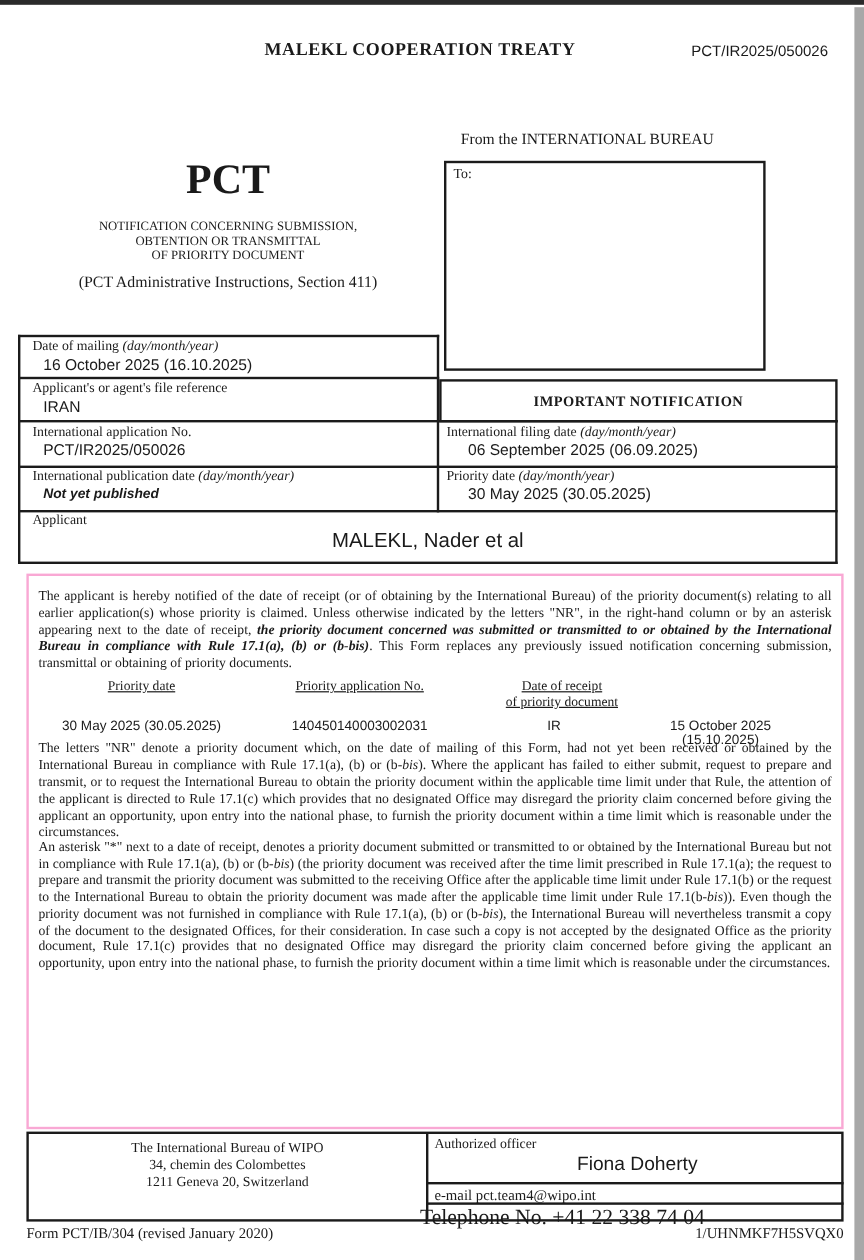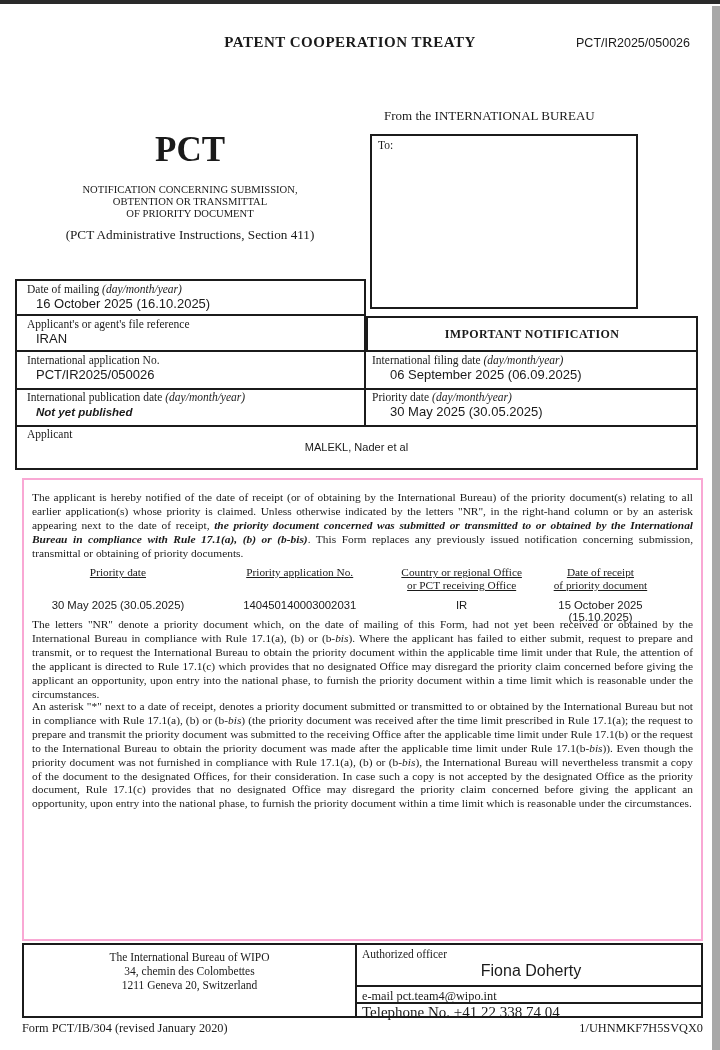--- a/index.html
+++ b/index.html
@@ -55,35 +55,35 @@
 
   
   .sig-box{left:22px;top:943px;width:681px;height:75px;border:2px solid #1b1b1b;box-sizing:border-box;}
   .bureau{position:absolute;left:0;top:6px;width:331px;text-align:center;font-size:11.5px;line-height:13.8px;}
   .sig-divider{left:331px;top:0;width:2px;height:71px;}
   .auth-label{position:absolute;left:338px;top:3px;font-size:11.5px;}
   .officer{position:absolute;left:333px;top:17px;width:348px;text-align:center;font-size:16px;}
   .sig-line-a{left:331px;top:40px;width:348px;height:2px;}
   .email{position:absolute;left:338px;top:44px;font-size:12.3px;}
   .sig-line-b{left:331px;top:57px;width:348px;height:2px;}
-  .phone{position:absolute;left:338px;top:59px;font-size:15px;}
+  .phone{position:absolute;left:326px;top:59px;font-size:18px;}
 
   
   .form-id{left:22px;top:1021px;font-size:12.3px;}
   .page-ref{right:17px;top:1021px;font-size:12.3px;margin-left:40px;}
 </style>
 </head>
 <body>
 
 <div class="page">
 
   <div class="abs topline"></div>
   <div class="abs rightstrip"></div>
 
-  <div class="abs treaty-title">PATENT COOPERATION TREATY</div>
+  <div class="abs treaty-title">MALEKL COOPERATION TREATY</div>
   <div class="abs doc-number sans">PCT/IR2025/050026</div>
 
   <div class="abs notif-title">
     <div>NOTIFICATION CONCERNING SUBMISSION,</div>
     <div>OBTENTION OR TRANSMITTAL</div>
     <div>OF PRIORITY DOCUMENT</div>
   </div>
   <div class="abs pct-logo">PCT</div>
   <div class="abs admin-line">(PCT Administrative Instructions, Section 411)</div>
 
@@ -128,33 +128,29 @@
   </div>
   <div class="abs sans b" style="left:36px;top:406px;font-size:11.5px;">Not yet published</div>
 
   <div class="abs lbl" style="left:372px;top:391px;">
     <span>Priority date</span>
     <span class="it">(day/month/year)</span>
   </div>
   <div class="abs val sans" style="left:390px;top:404px;">30 May 2025 (30.05.2025)</div>
 
   <div class="abs lbl" style="left:27px;top:428px;">Applicant</div>
-  <div class="abs sans ctr" style="left:15px;top:441px;width:683px;font-size:11px;">MALEKL, Nader et al</div>
+  <div class="abs sans ctr" style="left:15px;top:441px;width:683px;font-size:17px;">MALEKL, Nader et al</div>
 
   <div class="abs notice-box">
 
     <p class="jp" style="top:11px;"><span>The applicant is hereby notified of the date of receipt (or of obtaining by the International Bureau) of the priority document(s) relating to all earlier application(s) whose priority is claimed. Unless otherwise indicated by the letters "NR", in the right-hand column or by an asterisk appearing next to the date of receipt, </span><span class="b">the priority document concerned was submitted or transmitted to or obtained by the International Bureau in compliance with Rule 17.1(a), (b) or (b-</span><span class="bi">bis</span><span class="b">)</span><span>. This Form replaces any previously issued notification concerning submission, transmittal or obtaining of priority documents.</span></p>
 
     <div class="prio-row phead" style="top:86px;">
       <div class="pc1"><span class="u">Priority date</span></div>
       <div class="pc2"><span class="u">Priority application No.</span></div>
-      <div class="pc3">
-        <div><span class="u">Country or regional Office</span></div>
-        <div><span class="u">or PCT receiving Office</span></div>
-      </div>
       <div class="pc4">
         <div><span class="u">Date of receipt</span></div>
         <div><span class="u">of priority document</span></div>
       </div>
     </div>
 
     <div class="prio-row pdata sans" style="top:119px;">
       <div class="pc1">30 May 2025 (30.05.2025)</div>
       <div class="pc2">140450140003002031</div>
       <div class="pc3">IR</div>

